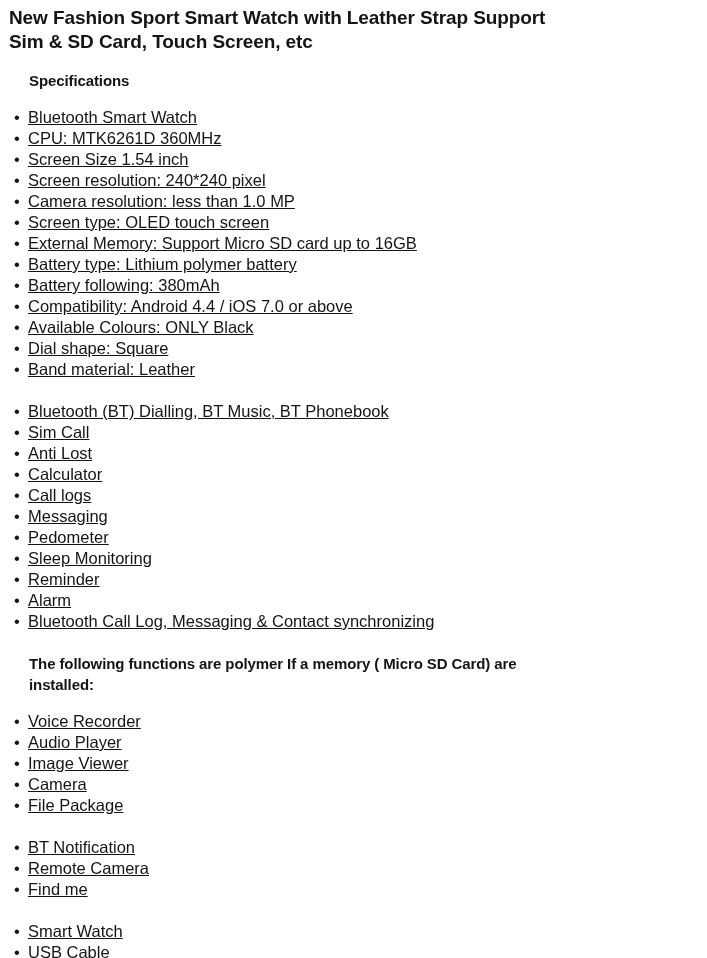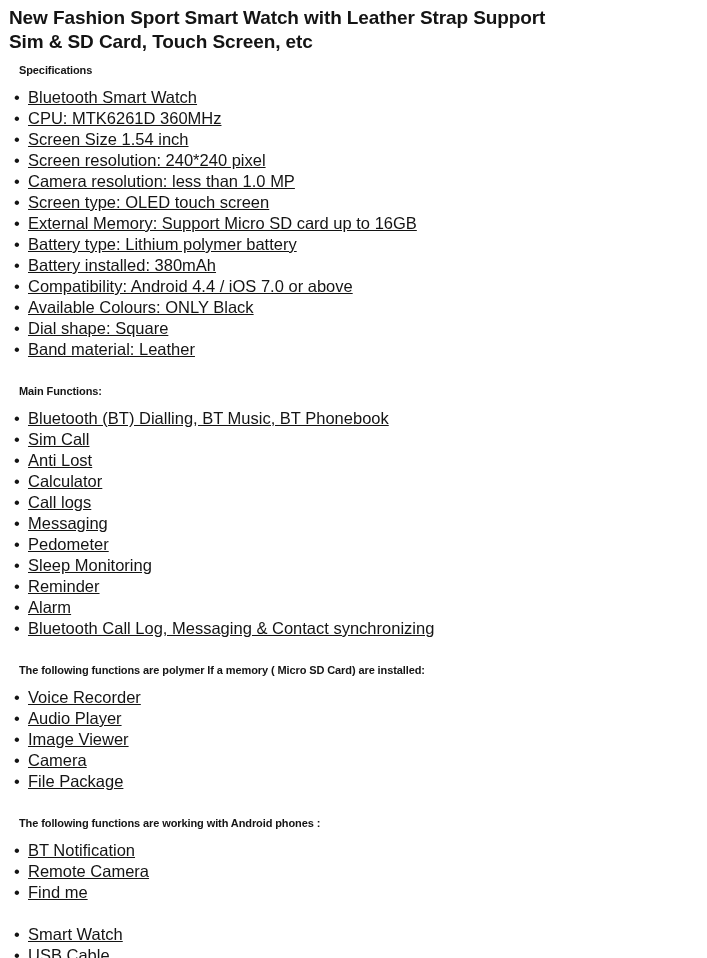--- a/index.html
+++ b/index.html
@@ -27,22 +27,22 @@
     font-weight: bold;
     letter-spacing: -0.1px;
   }
   .sections {
     padding-left: 13px;
     padding-right: 4px;
   }
   .spec-section { margin: 0; }
   .spec-section + .spec-section { margin-top: 21px; }
   .section-heading {
-    margin: 6px;
-    font-size: 11px;
+    margin: 16px;
+    font-size: 15px;
     line-height: 21px;
     font-weight: bold;
     letter-spacing: -0.1px;
   }
   .bullet-list {
     margin: 0;
     padding: 0;
     list-style: none;
   }
   .bullet-item {
@@ -103,21 +103,21 @@
     <span class="item-text">External Memory: Support Micro SD card up to 16GB</span>
   </li>
 
   <li class="bullet-item">
     <span class="bullet">•</span>
     <span class="item-text">Battery type: Lithium polymer battery</span>
   </li>
 
   <li class="bullet-item">
     <span class="bullet">•</span>
-    <span class="item-text">Battery installed: 380mAh</span>
+    <span class="item-text">Battery following: 380mAh</span>
   </li>
 
   <li class="bullet-item">
     <span class="bullet">•</span>
     <span class="item-text">Compatibility: Android 4.4 / iOS 7.0 or above</span>
   </li>
 
   <li class="bullet-item">
     <span class="bullet">•</span>
     <span class="item-text">Available Colours: ONLY Black</span>
@@ -129,21 +129,20 @@
   </li>
 
   <li class="bullet-item">
     <span class="bullet">•</span>
     <span class="item-text">Band material: Leather</span>
   </li>
 </ul>
   </section>
 
   <section class="spec-section">
-    <h2 class="section-heading">Main Functions:</h2>
     <ul class="bullet-list">
   <li class="bullet-item">
     <span class="bullet">•</span>
     <span class="item-text">Bluetooth (BT) Dialling, BT Music, BT Phonebook</span>
   </li>
 
   <li class="bullet-item">
     <span class="bullet">•</span>
     <span class="item-text">Sim Call</span>
   </li>
@@ -219,21 +218,20 @@
   </li>
 
   <li class="bullet-item">
     <span class="bullet">•</span>
     <span class="item-text">File Package</span>
   </li>
 </ul>
   </section>
 
   <section class="spec-section">
-    <h2 class="section-heading">The following functions are working with Android phones :</h2>
     <ul class="bullet-list">
   <li class="bullet-item">
     <span class="bullet">•</span>
     <span class="item-text">BT Notification</span>
   </li>
 
   <li class="bullet-item">
     <span class="bullet">•</span>
     <span class="item-text">Remote Camera</span>
   </li>

